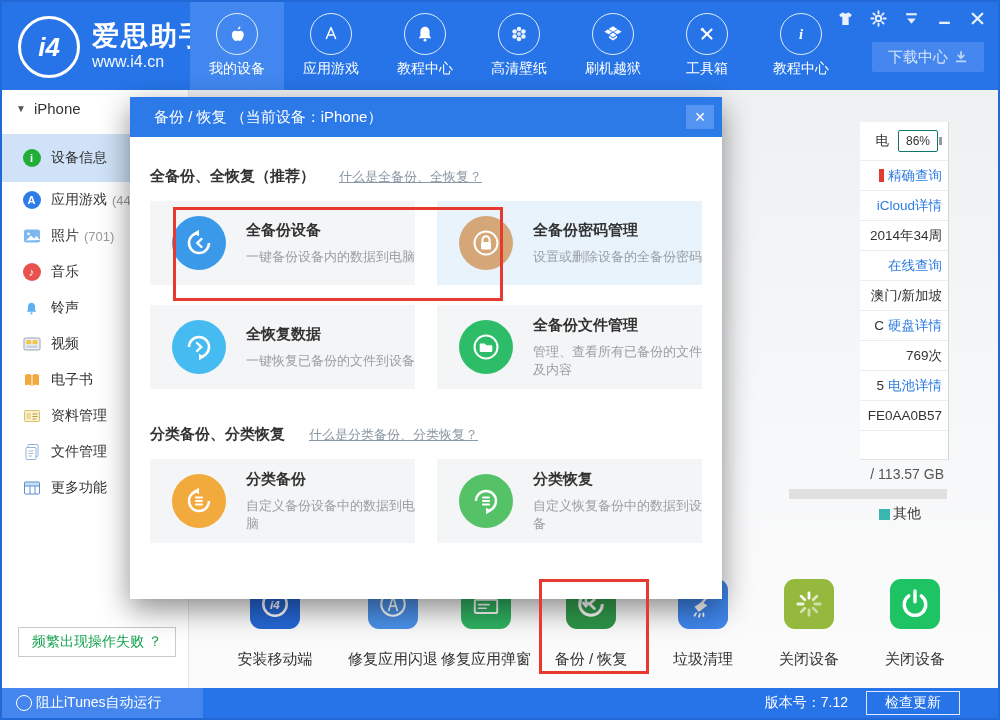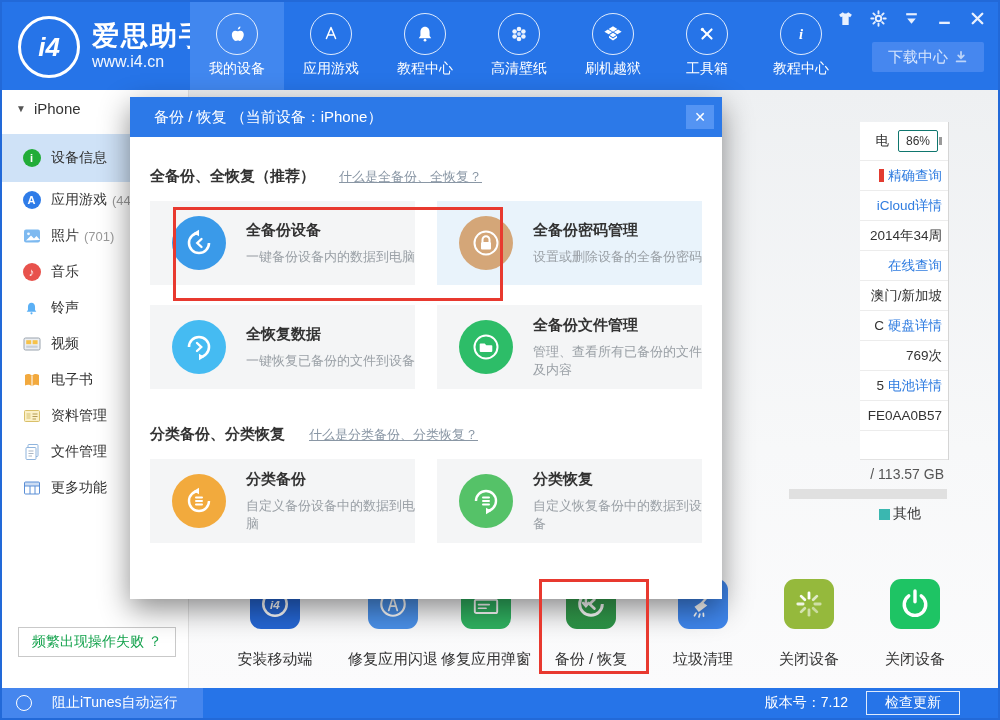--- a/index.html
+++ b/index.html
@@ -90,21 +90,21 @@
   .c-txt .d{font-size:13px;color:#9aa0a6;margin-top:8px;}
   .ic-bd{background:#3a9ae9;} .ic-pw{background:#d4a678;} .ic-rs{background:#45bbf2;}
   .ic-fm{background:#2dbd68;} .ic-cb{background:#f2aa3d;} .ic-cr{background:#55c268;}
   
   .hl{position:absolute;border:3px solid #e8392f;z-index:40;pointer-events:none;}
   .hl1{left:171px;top:205px;width:324px;height:88px;}
   .hl2{left:537px;top:577px;width:104px;height:89px;}
   
   .foot{position:absolute;left:0;bottom:0;width:996px;height:30px;background:#2674e8;z-index:50;
         display:flex;align-items:center;color:#fff;font-size:14px;}
-  .foot-left{width:187px;height:30px;background:#4586ee;display:flex;align-items:center;padding-left:14px;gap:20px;flex:none;}
+  .foot-left{width:187px;height:30px;background:#4586ee;display:flex;align-items:center;padding-left:14px;gap:4px;flex:none;}
   .tgl{width:14px;height:14px;border:1.5px solid #fff;border-radius:50%;flex:none;}
   .ver{margin-left:auto;margin-right:18px;}
   .updbtn{margin-right:38px;width:92px;height:22px;border:1px solid rgba(255,255,255,.85);
           display:flex;align-items:center;justify-content:center;cursor:pointer;}
 </style>
 </head>
 <body>
 
 <div class="stage">
 

